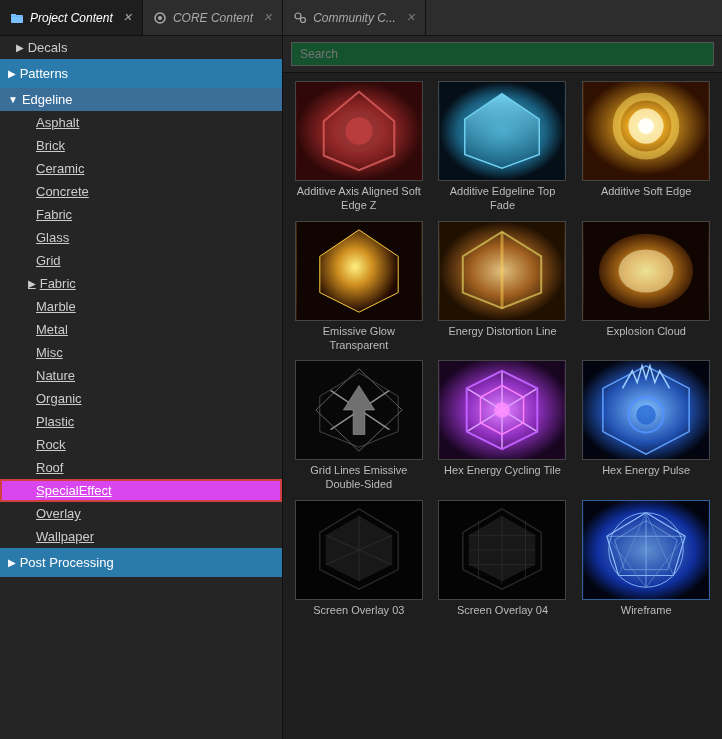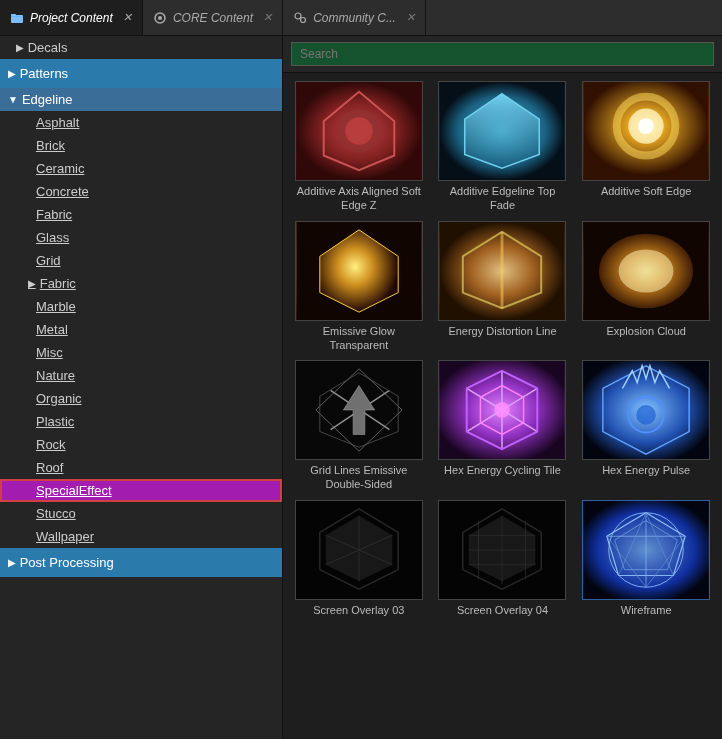--- a/index.html
+++ b/index.html
@@ -150,25 +150,25 @@
       <div class="sidebar-item leaf">
         <span>Plastic</span>
       </div>
       <div class="sidebar-item leaf">
         <span>Rock</span>
       </div>
       <div class="sidebar-item leaf">
         <span>Roof</span>
       </div>
 
-      <div class="sidebar-item leaf" style="background:#a21caf; color:#fff; outline: 2px solid #d04040; outline-offset: -2px;">
+      <div class="sidebar-item leaf" style="background:#d946ef; color:#fff; outline: 2px solid #d04040; outline-offset: -2px;">
         <span>SpecialEffect</span>
       </div>
       <div class="sidebar-item leaf">
-        <span>Stucco</span>
+        <span>Overlay</span>
       </div>
       <div class="sidebar-item leaf">
         <span>Wallpaper</span>
       </div>
 
       <div class="sidebar-item section-header">
         <span class="expand-arrow">▶</span>
         <span>Post Processing</span>
       </div>
 

